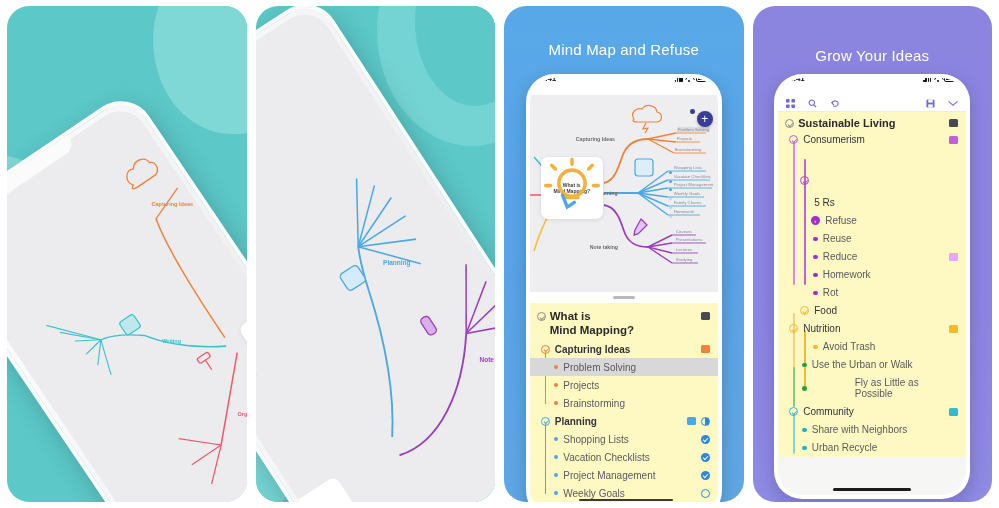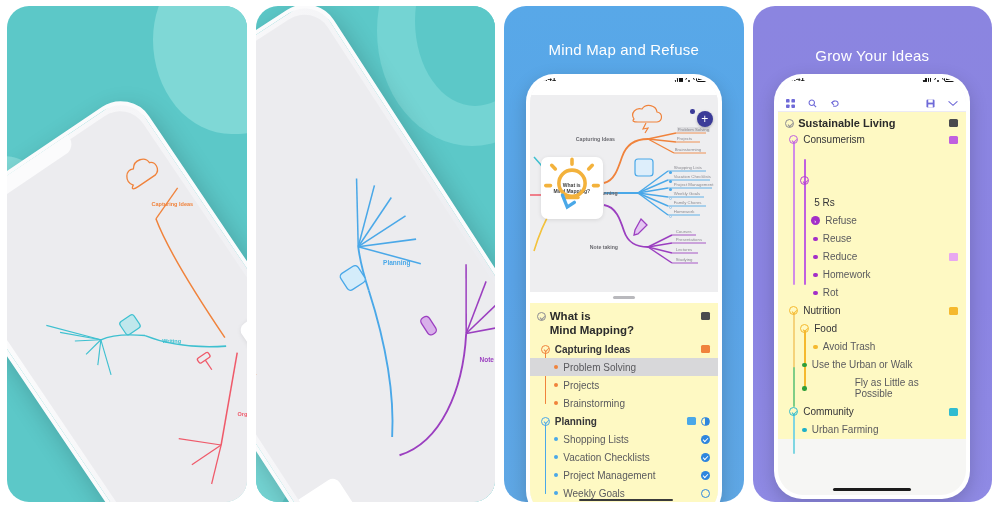--- a/index.html
+++ b/index.html
@@ -538,28 +538,28 @@
             <div class="row" style="padding-left:35px;">
               <div class="dot" style="background:#a32fc8;"></div>
               <div class="lbl">Rot</div>
             </div>
           </div>
 
           <div style="position:relative;">
             <div class="vline" style="left:15px;top:11px;height:75px;background:#f5d37a;"></div>
             <div class="vline" style="left:26px;top:28px;height:58px;background:#f5b92e;"></div>
 
+            <div class="row group" style="padding-left:22px;">
+              <div class="ring" style="color:#f5b92e;border-color:#f5b92e;"></div>
+              <div class="lbl" style="font-weight:normal;">Food</div>
+            </div>
             <div class="row group" style="padding-left:11px;">
               <div class="ring" style="color:#f5b92e;border-color:#f5b92e;"></div>
               <div class="lbl" style="font-weight:normal;">Nutrition</div>
               <div class="pic-ico" style="background:#f5b92e;"></div>
-            </div>
-            <div class="row group" style="padding-left:22px;">
-              <div class="ring" style="color:#f5b92e;border-color:#f5b92e;"></div>
-              <div class="lbl" style="font-weight:normal;">Food</div>
             </div>
             <div class="row" style="padding-left:35px;">
               <div class="dot" style="background:#f5b92e;"></div>
               <div class="lbl">Avoid Trash</div>
             </div>
           </div>
 
           <div style="position:relative;">
             <div class="vline" style="left:15px;top:11px;height:40px;background:#7fce86;"></div>
             <div class="row" style="padding-left:24px;">
@@ -574,21 +574,25 @@
 
           <div style="position:relative;">
             <div class="vline" style="left:15px;top:11px;height:40px;background:#7fd6e2;"></div>
             <div class="row group" style="padding-left:11px;">
               <div class="ring" style="color:#30bcd0;border-color:#30bcd0;"></div>
               <div class="lbl" style="font-weight:normal;">Community</div>
               <div class="pic-ico" style="background:#30bcd0;"></div>
             </div>
             <div class="row" style="padding-left:24px;">
               <div class="dot" style="background:#1fb0c8;"></div>
-              <div class="lbl">Urban Farming</div>
+              <div class="lbl">Share with Neighbors</div>
+            </div>
+            <div class="row" style="padding-left:24px;">
+              <div class="dot" style="background:#1fb0c8;"></div>
+              <div class="lbl">Urban Recycle</div>
             </div>
           </div>
         </div>
 
         <div class="homebar"></div>
       </div>
     </div>
   </div>
 
 </div>

